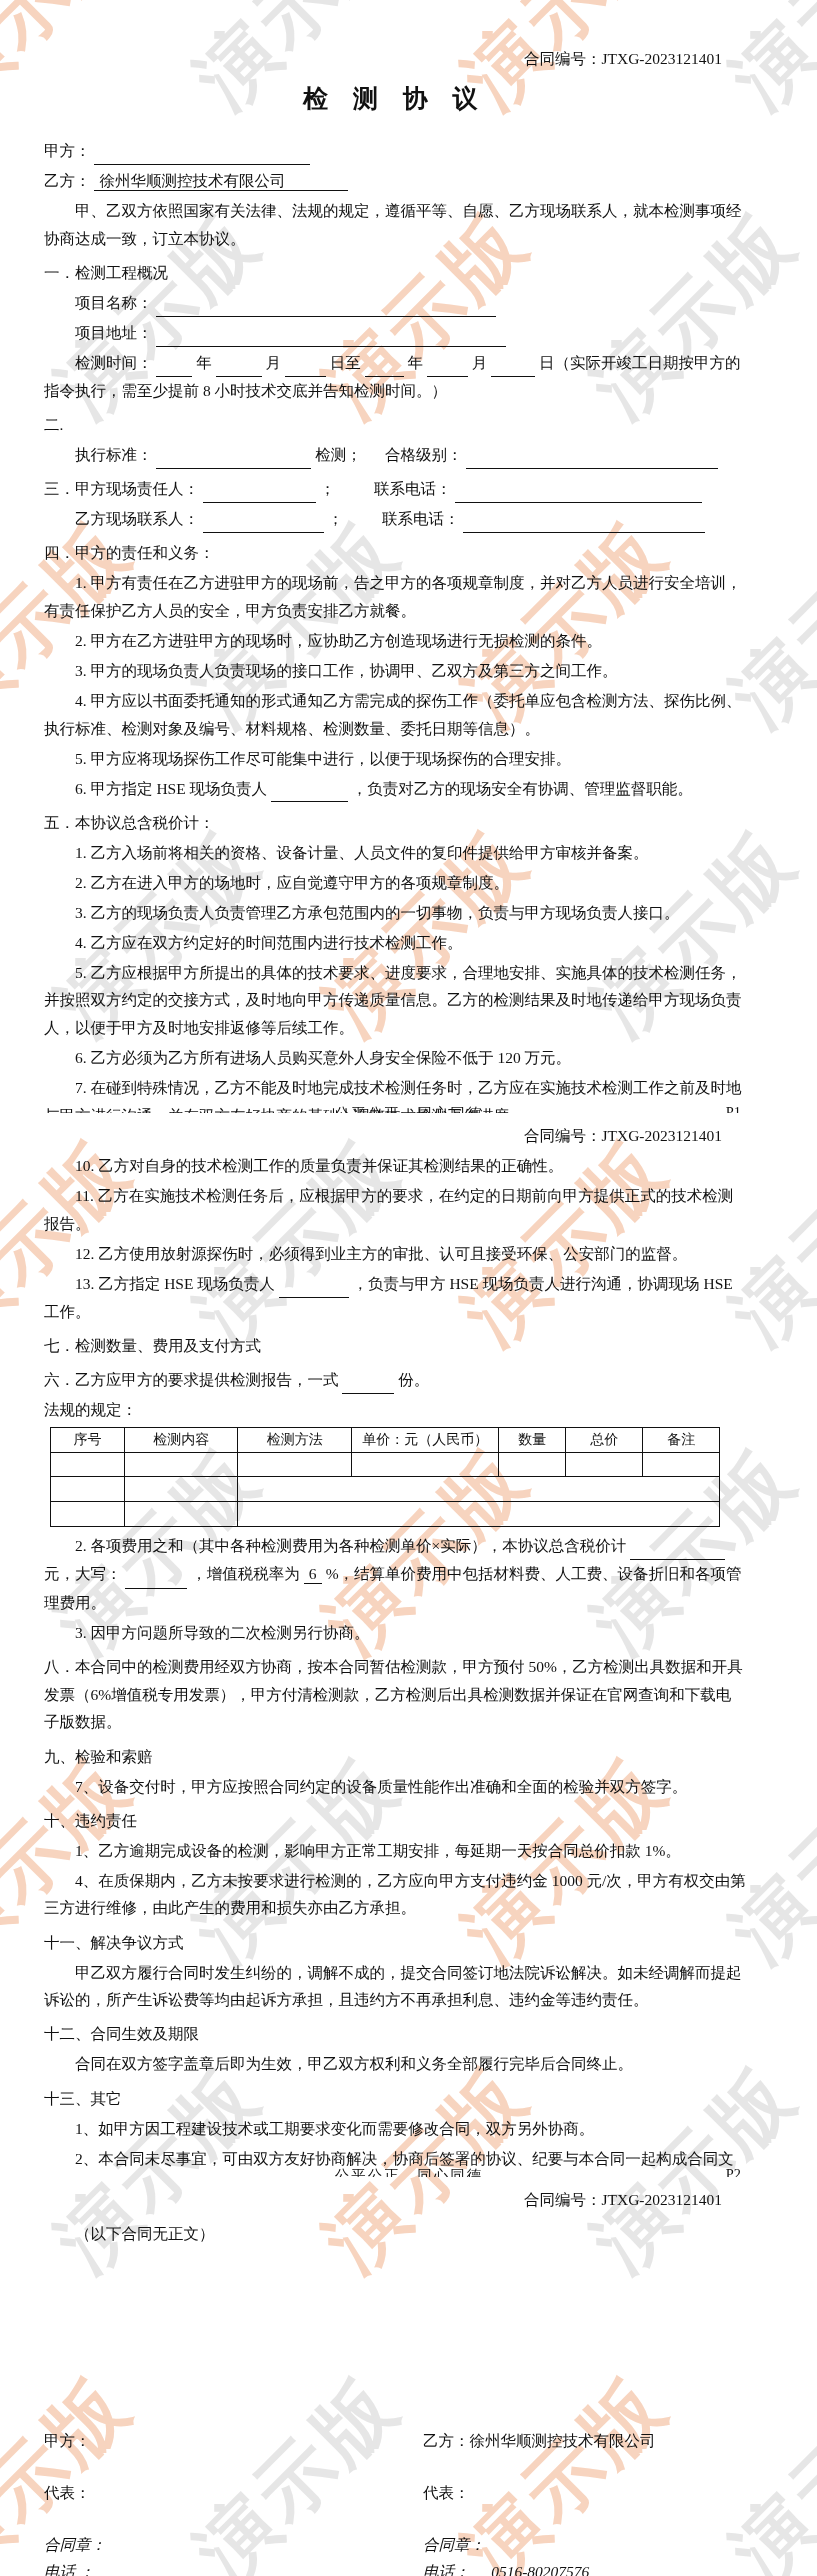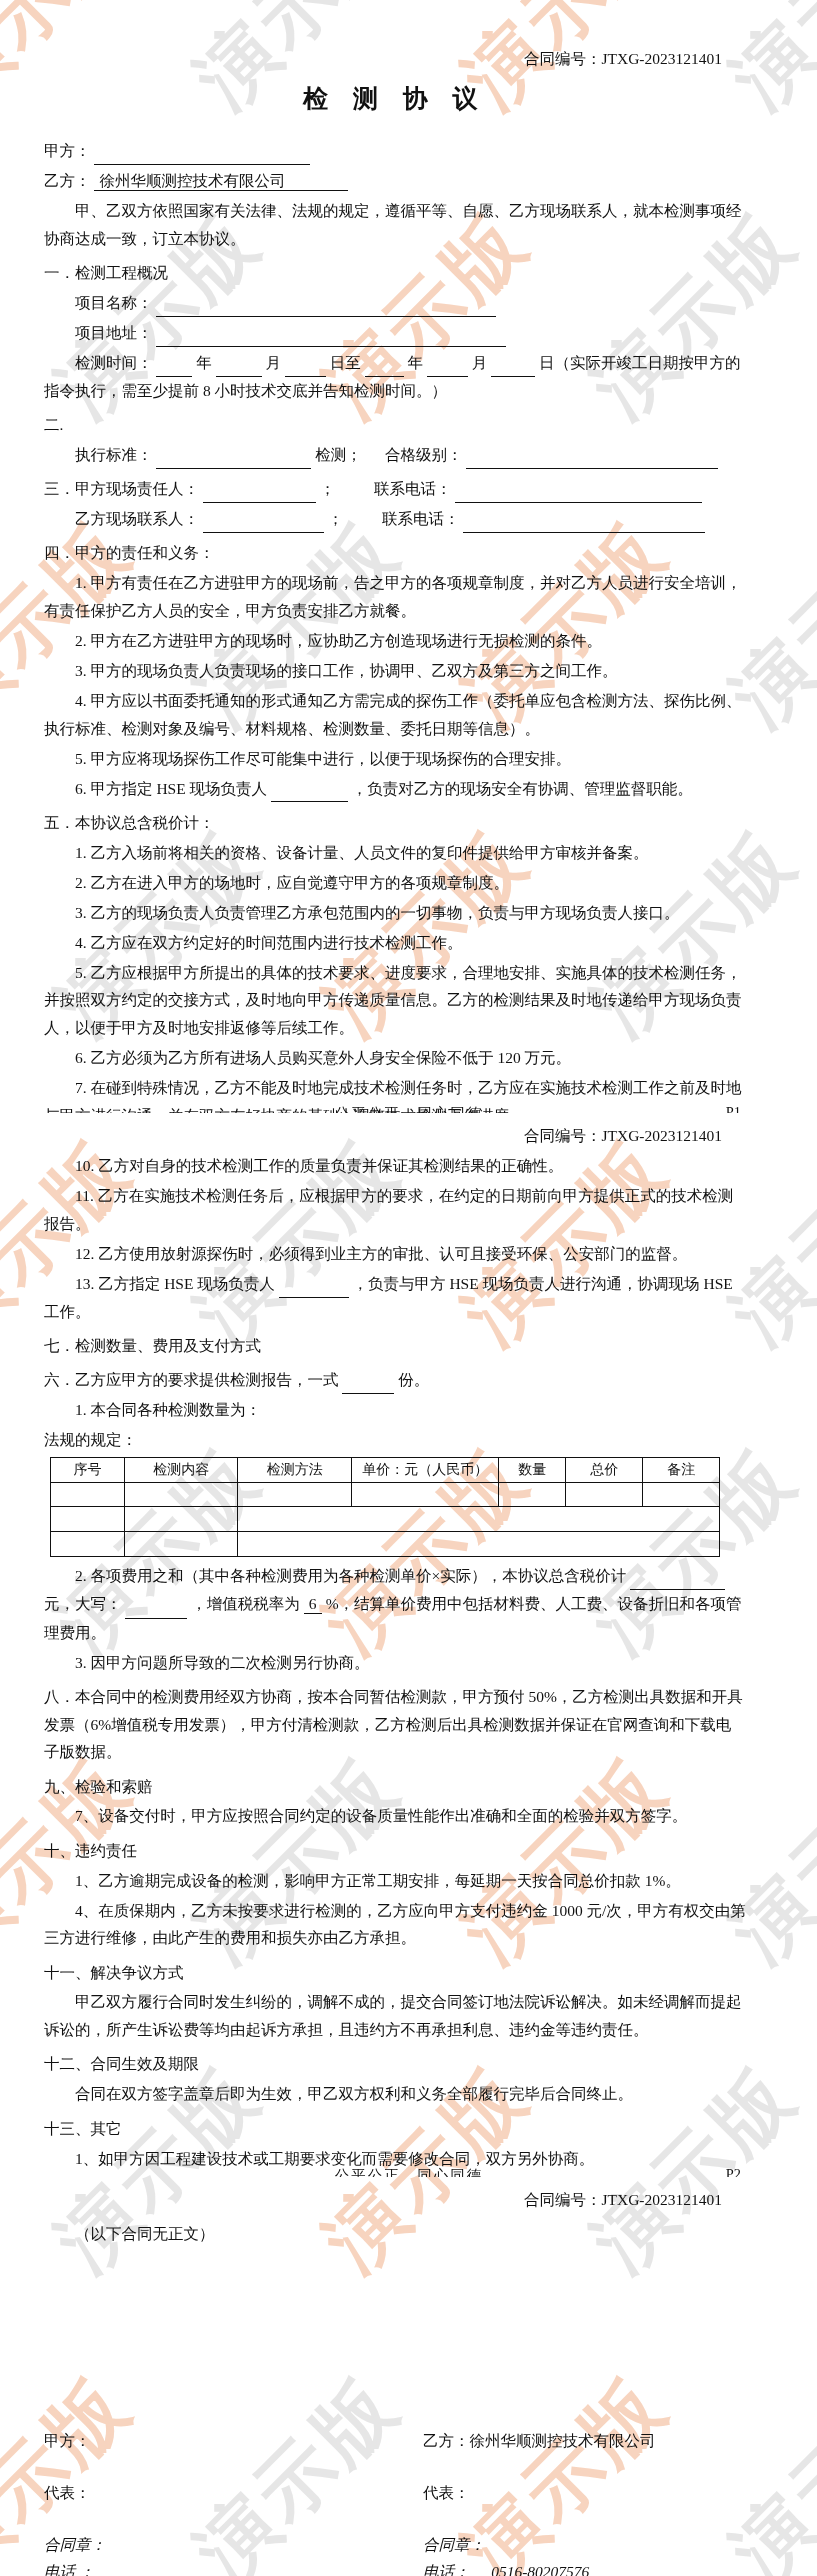--- a/index.html
+++ b/index.html
@@ -213,21 +213,20 @@
       <span>，负责与甲方 HSE 现场负责人进行沟通，协调现场 HSE 工作。</span>
     </p>
 
     <p class="sec">七．检测数量、费用及支付方式</p>
 
     <p class="sec">
       <span>六．乙方应甲方的要求提供检测报告，一式</span>
       <span class="blank" style="width:52px"></span>
       <span>份。</span>
     </p>
-    <p class="ind">1. 本合同各种检测数量为：</p>
     <p>法规的规定：</p>
 
     <table class="detect">
       <tbody>
           <tr>
         <th style="width:11%">序号</th>
         <th style="width:17%">检测内容</th>
         <th style="width:17%">检测方法</th>
         <th style="width:22%">单价：元（人民币）</th>
         <th style="width:10%">数量</th>

